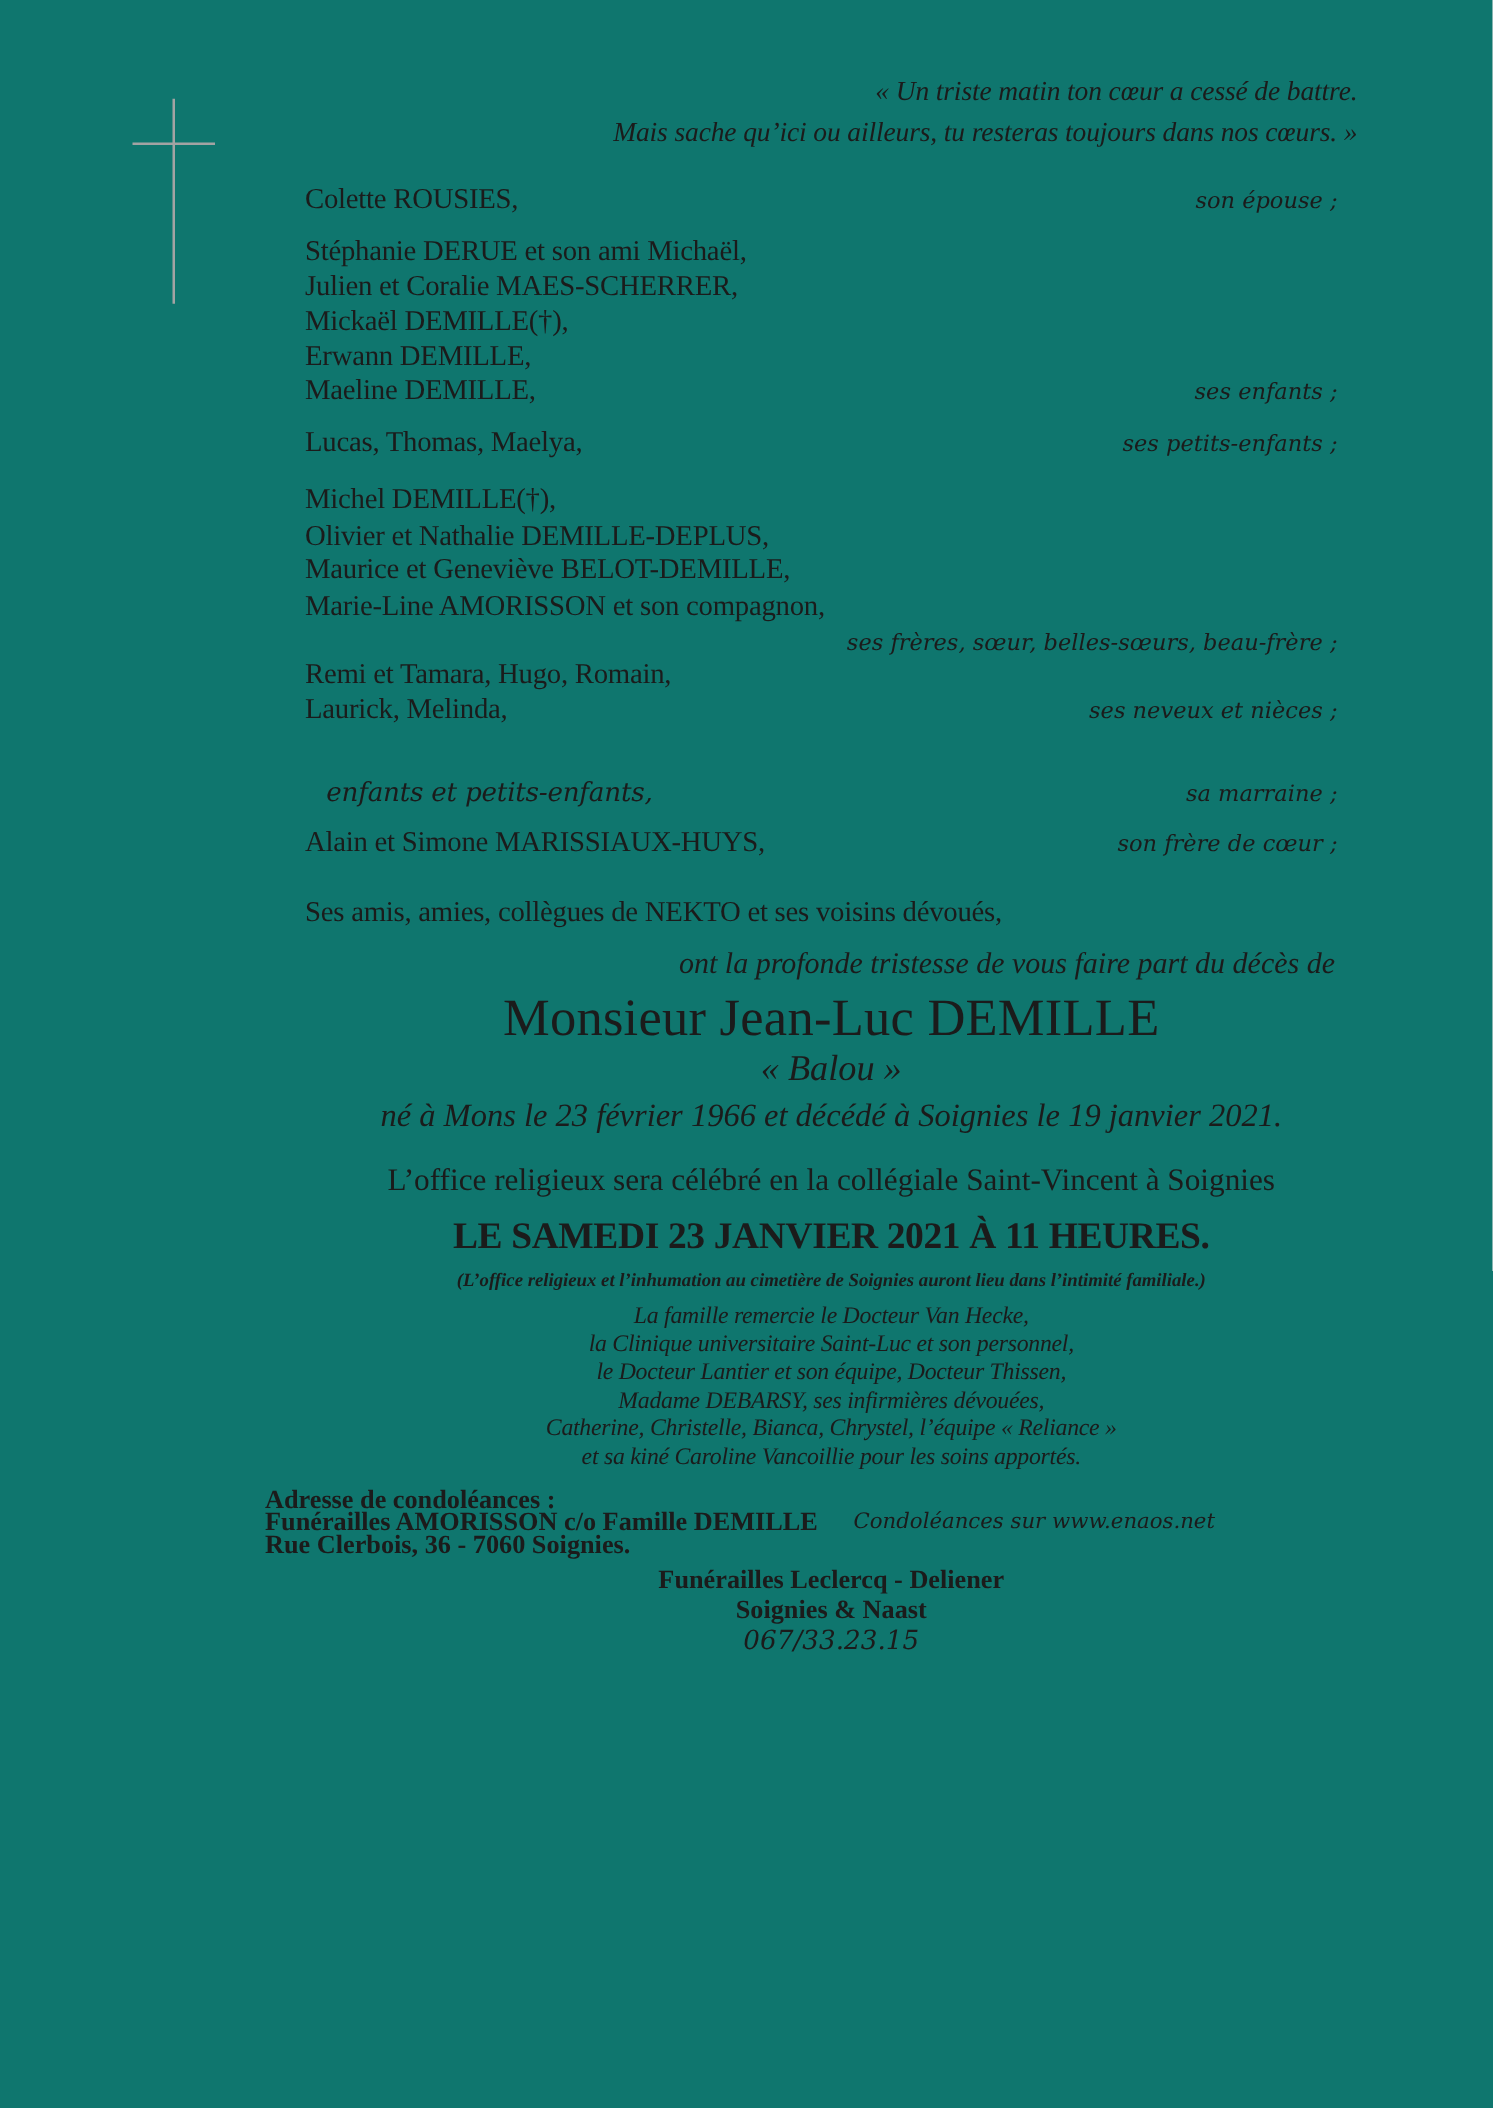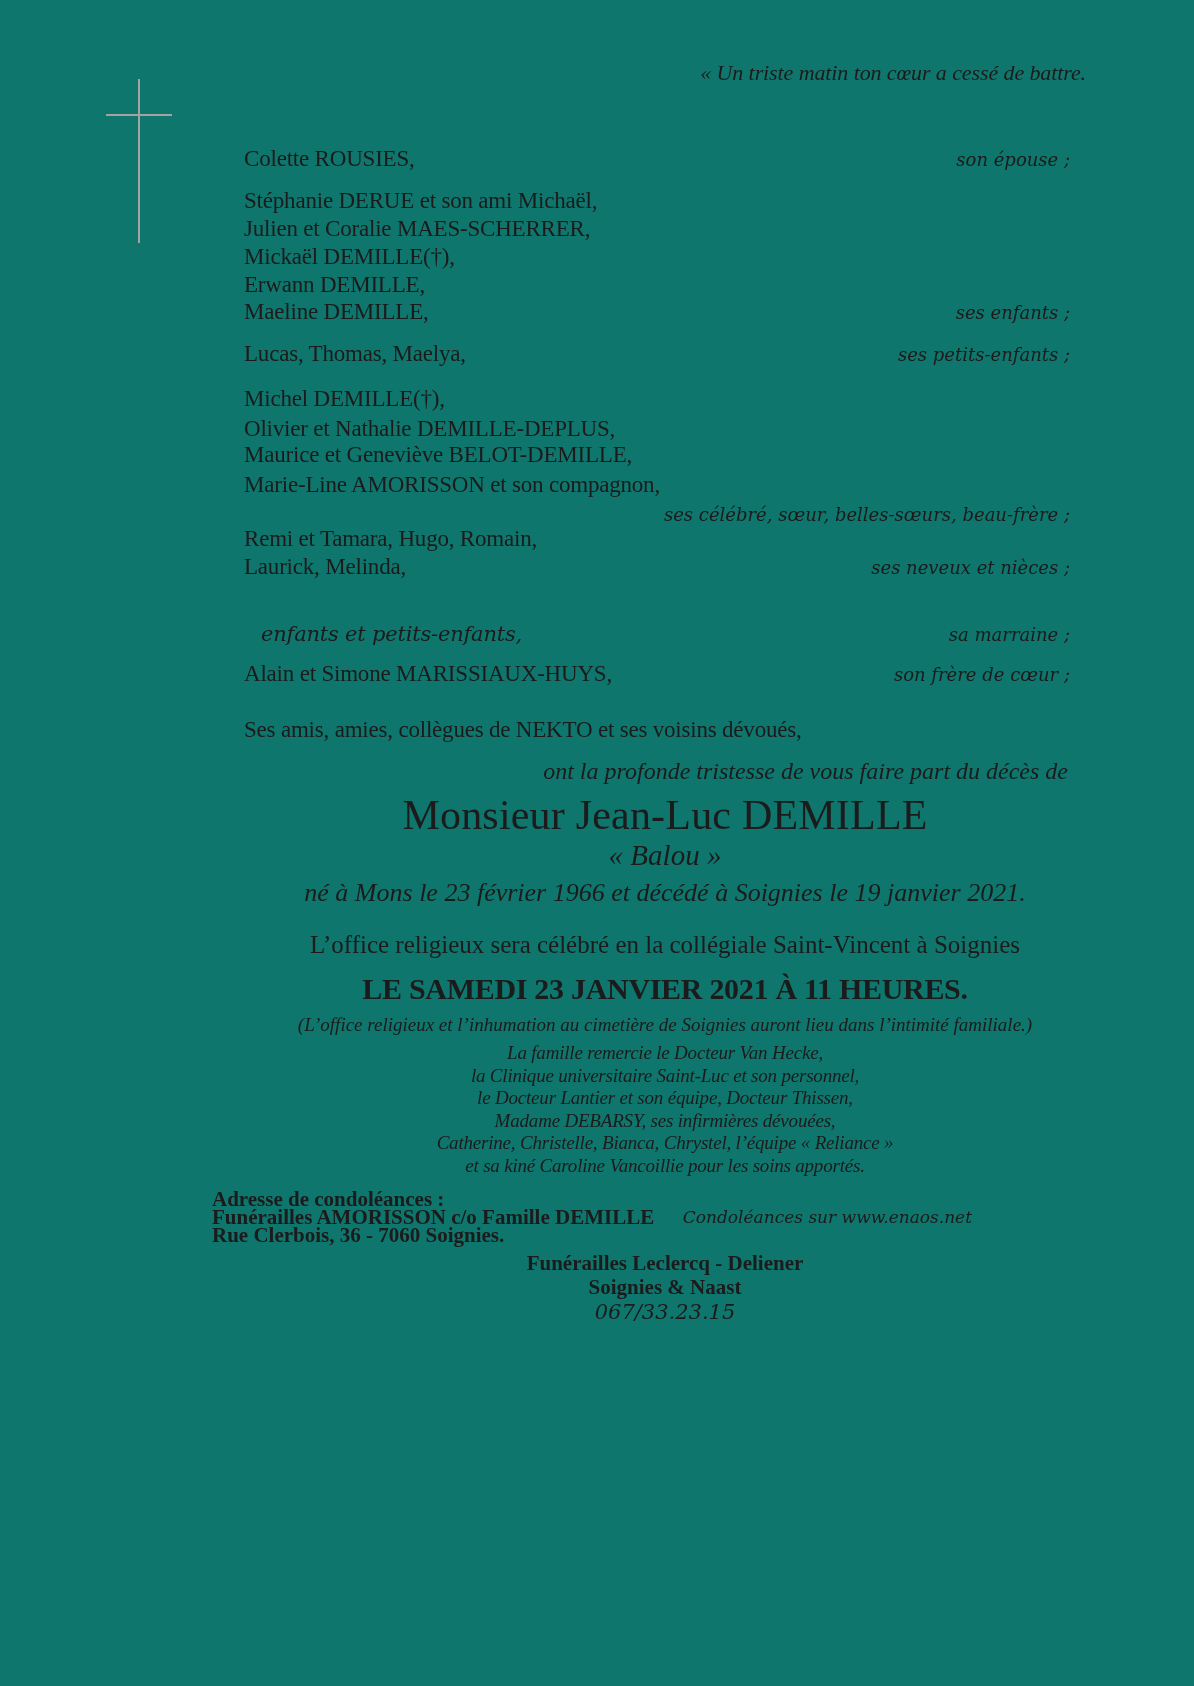--- a/index.html
+++ b/index.html
@@ -43,21 +43,21 @@
     text-align:right;font-style:italic;font-size:24px;line-height:30px;
   }
 
   
   .cblock{position:absolute;left:205px;width:920px;text-align:center;}
   .deceased-name{font-size:42px;line-height:46px;letter-spacing:0.2px;}
   .nickname{font-size:29px;line-height:34px;font-style:italic;}
   .birth-death{font-size:26px;line-height:30px;font-style:italic;}
   .office-line{font-size:25px;line-height:30px;}
   .date-line{font-size:30px;line-height:34px;font-weight:bold;letter-spacing:-0.3px;}
-  .private-note{font-size:19px;line-height:26px;font-weight:normal;font-style:italic;}
+  .private-note{font-size:15px;line-height:26px;font-weight:bold;font-style:italic;}
   .thanks-line{font-size:19px;line-height:22.5px;font-style:italic;letter-spacing:-0.2px;}
 
   
   .addr{position:absolute;left:212px;top:1190px;font-size:21px;line-height:18.2px;font-weight:bold;}
   .online-note{
     position:absolute;top:1208px;right:222px;
     font-family:"DejaVu Serif", serif;font-style:italic;font-size:17px;line-height:18.2px;
   }
 
   
@@ -70,20 +70,21 @@
 
 <div class="page">
 
   <div>
     <div class="cross-v"></div>
     <div class="cross-h"></div>
   </div>
 
   <div class="quote">
     <div>« Un triste matin ton cœur a cessé de battre.</div>
+    <div>Mais sache qu’ici ou ailleurs, tu resteras toujours dans nos cœurs. »</div>
   </div>
 
   <div class="frow" style="top:144px">
     <span class="nm">Colette ROUSIES,</span>
     <span class="rl">son épouse ;</span>
   </div>
   <div class="frow" style="top:186px">
     <span class="nm">Stéphanie DERUE et son ami Michaël,</span>
     <span class="rl"></span>
   </div>
@@ -118,21 +119,21 @@
   <div class="frow" style="top:440px">
     <span class="nm">Maurice et Geneviève BELOT-DEMILLE,</span>
     <span class="rl"></span>
   </div>
   <div class="frow" style="top:470px">
     <span class="nm">Marie-Line AMORISSON et son compagnon,</span>
     <span class="rl"></span>
   </div>
   <div class="frow" style="top:500px">
     <span class="nm"></span>
-    <span class="rl">ses célébré, sœur, belles-sœurs, beau-frère ;</span>
+    <span class="rl">ses frères, sœur, belles-sœurs, beau-frère ;</span>
   </div>
   <div class="frow" style="top:524px">
     <span class="nm">Remi et Tamara, Hugo, Romain,</span>
     <span class="rl"></span>
   </div>
   <div class="frow" style="top:552px">
     <span class="nm">Laurick, Melinda,</span>
     <span class="rl">ses neveux et nièces ;</span>
   </div>
   <div class="frow indent" style="top:619px">

